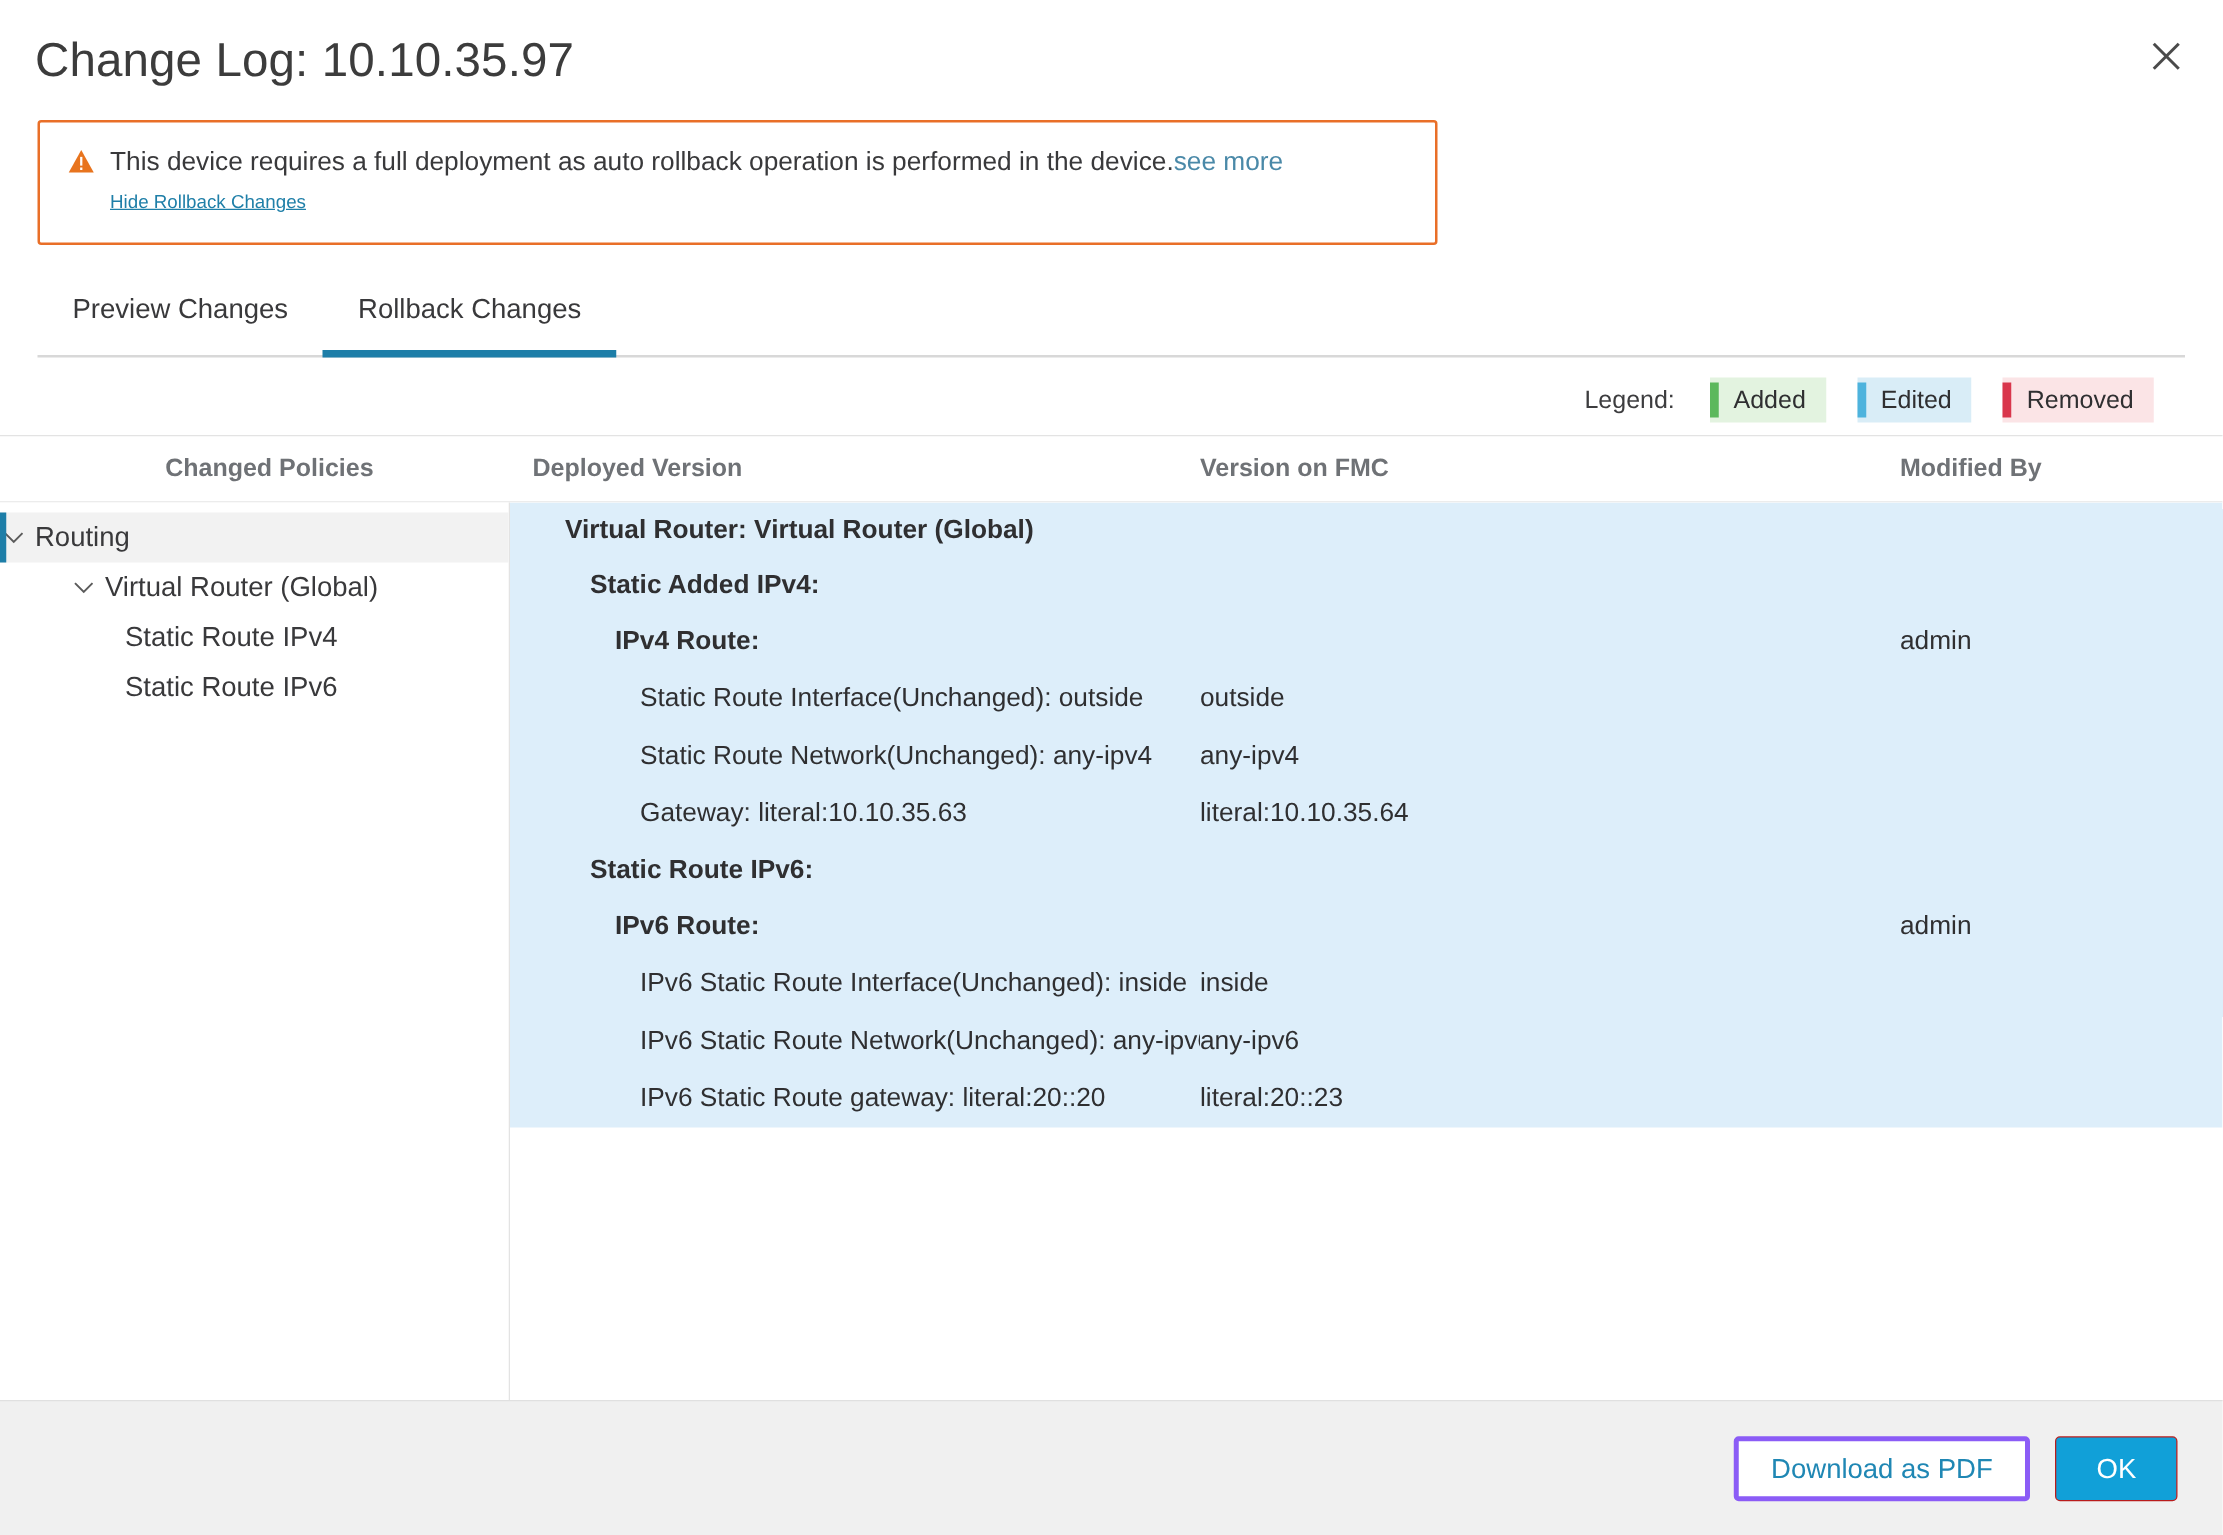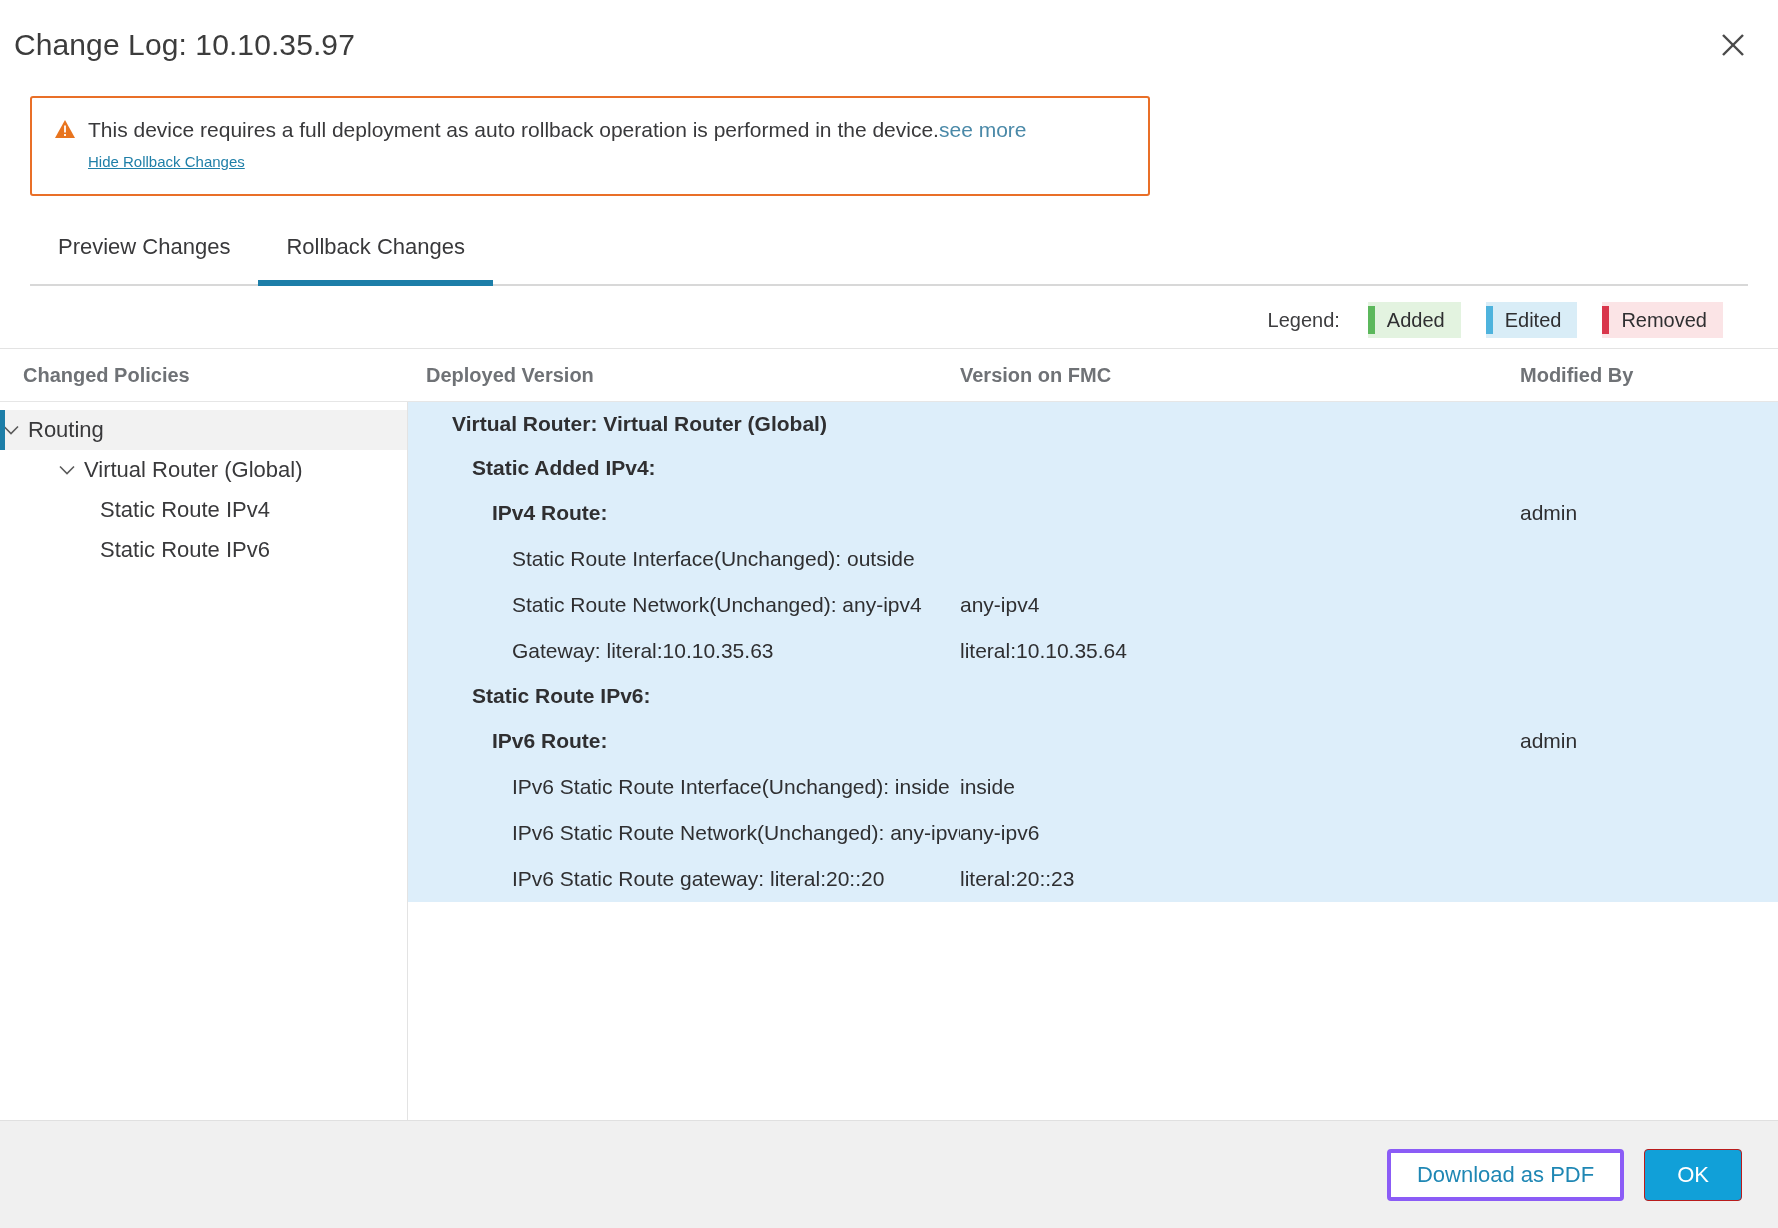--- a/index.html
+++ b/index.html
@@ -26,23 +26,23 @@
   }
 
   
   .dlg-header {
     position: relative;
     height: 96px;
     flex: 0 0 96px;
   }
   .dlg-title {
     position: absolute;
-    left: 14px;
+    left: 28px;
     top: 28px;
-    font-size: 30px;
+    font-size: 38px;
     font-weight: 400;
     color: #3c3c3c;
     letter-spacing: .1px;
     white-space: nowrap;
   }
   .close-btn {
     position: absolute;
     right: 22px;
     top: 22px;
     width: 46px;
@@ -163,21 +163,21 @@
     border-top: 1px solid #e3e3e3;
     margin: 0 0 0 0;
   }
   .col-headers {
     display: flex;
     flex: 0 0 auto;
     height: 52px;
     align-items: center;
     border-bottom: 1px solid #e6e6e6;
   }
-  .col-changed  { width: 408px; box-sizing: border-box; padding-left: 23px; }
+  .col-changed  { width: 408px; box-sizing: border-box; padding-left: 23px; text-align: center; }
   .col-deployed { width: 552px; box-sizing: border-box; padding-left: 18px; }
   .col-fmc      { width: 560px; box-sizing: border-box; padding-left: 0px; }
   .col-modby    { flex: 1; box-sizing: border-box; padding-left: 0px; }
   .col-h {
     font-size: 20px;
     font-weight: bold;
     color: #6f7276;
   }
 
   .body-split {
@@ -422,20 +422,21 @@
           </div>
 
           <div class="drow tall">
             <div class="c-dep bold i3">IPv4 Route:</div>
             <div class="c-fmc"></div>
             <div class="c-mod modby-pad">admin</div>
           </div>
 
           <div class="drow tall">
             <div class="c-dep i4">Static Route Interface(Unchanged): outside</div>
+            <div class="c-fmc">outside</div>
             <div class="c-mod modby-pad"></div>
           </div>
 
           <div class="drow tall">
             <div class="c-dep i4">Static Route Network(Unchanged): any-ipv4</div>
             <div class="c-fmc">any-ipv4</div>
             <div class="c-mod modby-pad"></div>
           </div>
 
           <div class="drow tall">

